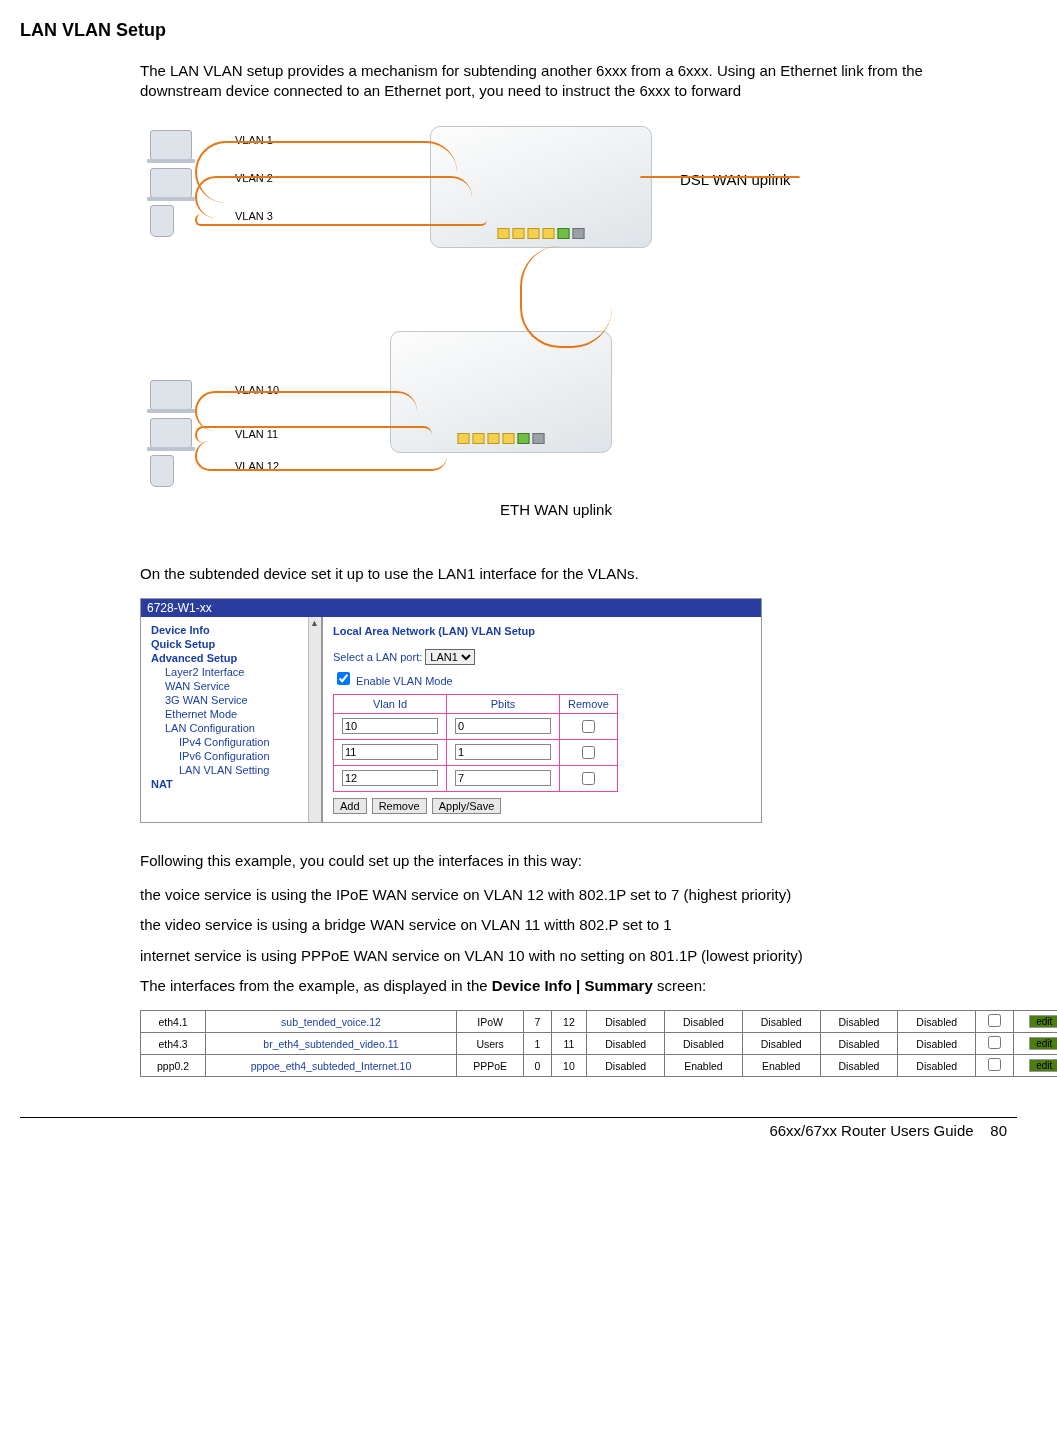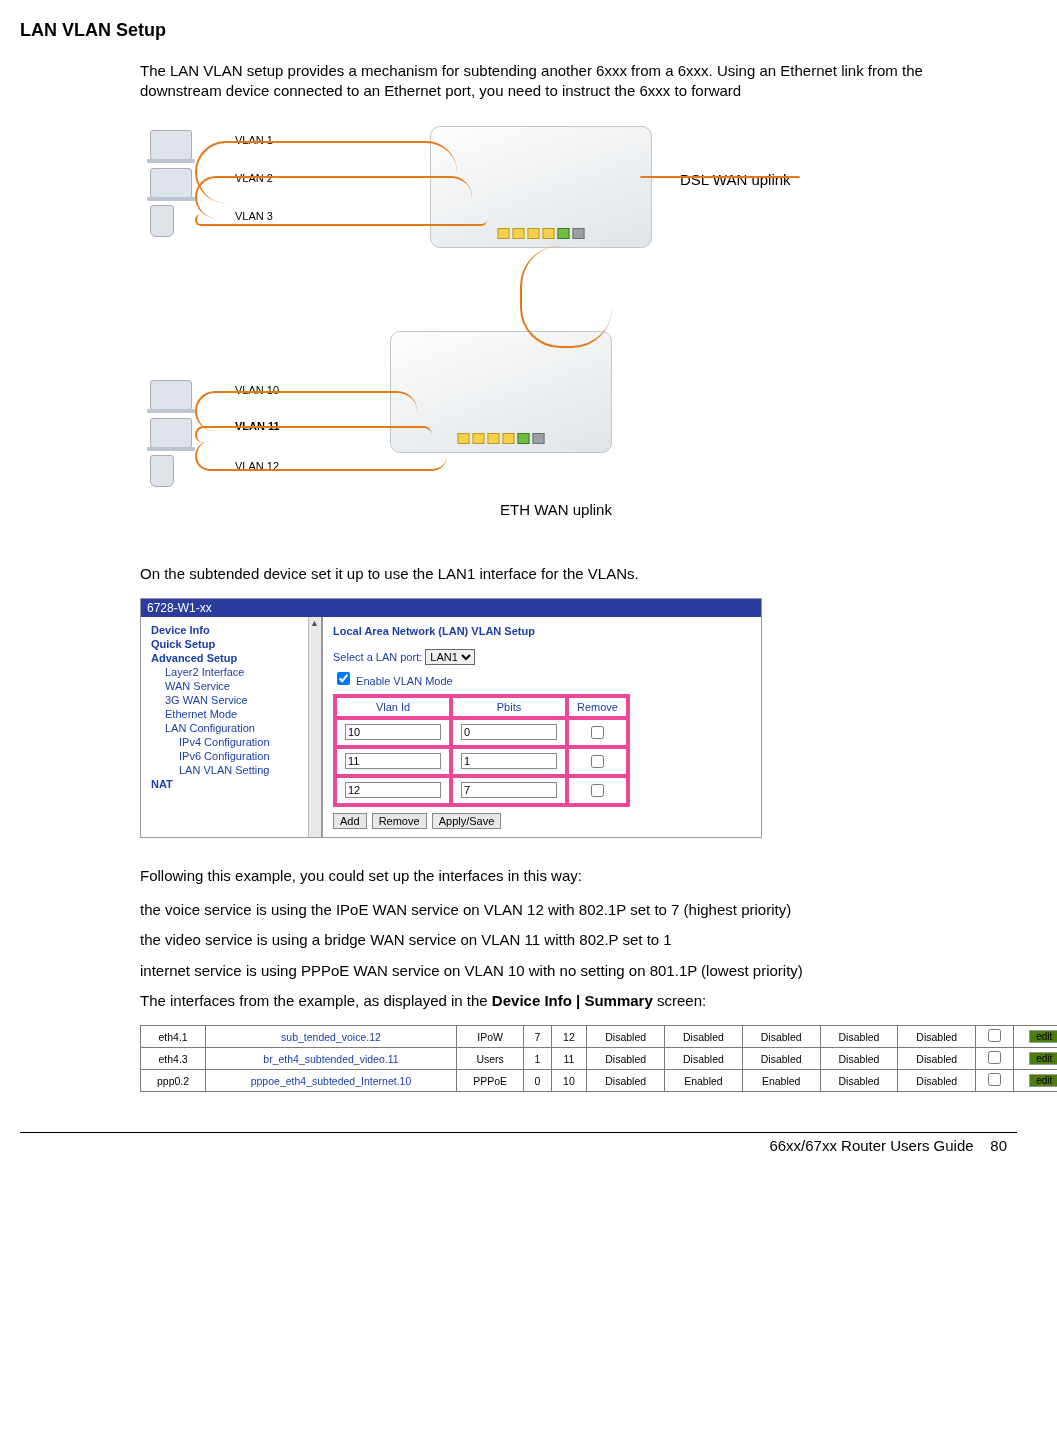--- a/index.html
+++ b/index.html
@@ -63,21 +63,21 @@
   .ss1-nav{width:170px;border-right:2px solid #999;padding:6px 0 6px 10px;color:#1a3ea8;position:relative;}
   .ss1-nav .scrollhint{position:absolute;right:0;top:0;bottom:0;width:12px;background:#e8e8e8;border-left:1px solid #bbb;}
   .ss1-nav .scrollhint::before{content:"▲";position:absolute;top:1px;left:1px;font-size:9px;color:#555;}
   .ss1-nav .i1{padding:1px 0;font-weight:bold;}
   .ss1-nav .i2{padding:1px 0 1px 14px;}
   .ss1-nav .i3{padding:1px 0 1px 28px;}
   .ss1-main{flex:1;padding:8px 10px;}
   .ss1-main .ttl{color:#1a3ea8;font-weight:bold;margin-bottom:12px;display:block;}
   .ss1-main .lbl{color:#1a3ea8;}
   .vlan-table{border-collapse:collapse;margin-top:6px;}
-  .vlan-table th,.vlan-table td{border:4px solid #ec4899;padding:3px 8px;font-size:11px;text-align:center;}
+  .vlan-table th,.vlan-table td{border:1px solid #ec4899;padding:3px 8px;font-size:11px;text-align:center;}
   .vlan-table th{color:#1a3ea8;font-weight:normal;background:#fff;}
   .vlan-table input[type=text]{width:90px;border:1px solid #888;font-size:11px;height:14px;padding:0 2px;}
   .btn-row{margin-top:6px;}
   .btn-row button{font-size:11px;padding:1px 6px;background:#e8e8e8;border:1px solid #888;margin-right:2px;}
 
   
   .ss2{width:936px;border:1px solid #7a7a7a;border-collapse:collapse;font-size:10.5px;margin-bottom:40px;}
   .ss2 td{border:1px solid #7a7a7a;padding:3px 6px;text-align:center;white-space:nowrap;}
   .ss2 td.link{color:#1a3ea8;}
   .ss2 input[type=checkbox]{margin:0;}
@@ -149,21 +149,21 @@
           <div class="dev-icon laptop"></div>
         </div>
     <div class="dev-row">
           <div class="dev-icon laptop"></div>
         </div>
     <div class="dev-row">
           <div class="dev-icon phone"></div>
         </div>
   </div>
   <div class="dev-label" style="left:95px;top:268px;">VLAN 10</div>
-  <div class="dev-label" style="left:95px;top:304px;font-weight:bold;">VLAN 11</div>
+  <div class="dev-label" style="left:95px;top:312px;">VLAN 11</div>
   <div class="dev-label" style="left:95px;top:344px;">VLAN 12</div>
   <div class="cable" style="left:55px;top:275px;width:220px;height:38px;border-right:none;border-bottom:none;"></div>
   <div class="cable" style="left:55px;top:310px;width:235px;height:15px;border-right:none;border-bottom:none;"></div>
   <div class="cable" style="left:55px;top:325px;width:250px;height:28px;border-right:none;border-top:none;"></div>
 </div>
 
 <p>On the subtended device set it up to use the LAN1 interface for the VLANs.</p>
 
 <div class="ss1">
   <div class="ss1-header">6728-W1-xx</div>

